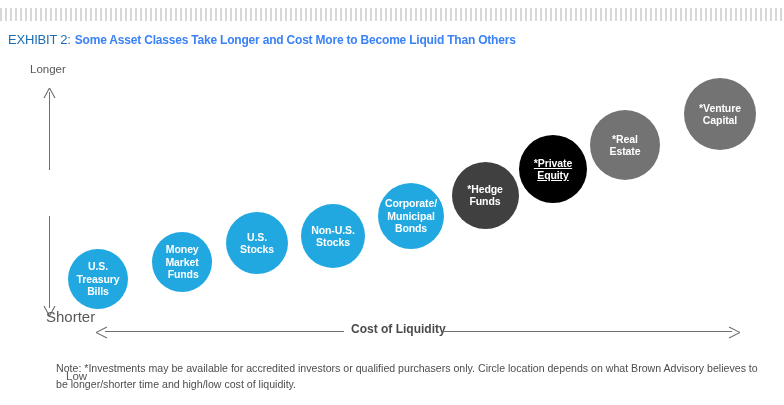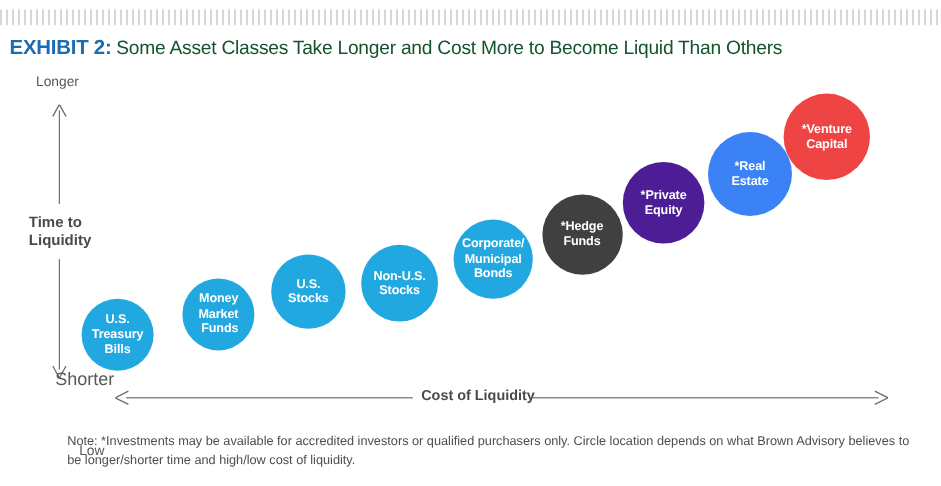--- a/index.html
+++ b/index.html
@@ -31,29 +31,29 @@
   }
 
   
   #title-bar {
     position: absolute;
     left: 8px;
     top: 30px;
     white-space: nowrap;
   }
   #exhibit-label {
-    font-size: 17px;
-    font-weight: bold;
+    font-size: 13px;
+    font-weight: normal;
     color: #1b6cb0;
     letter-spacing: -0.2px;
   }
   #title-text {
-    font-size: 16px;
-    font-weight: normal;
-    color: #14532d;
+    font-size: 12px;
+    font-weight: bold;
+    color: #3b82f6;
     letter-spacing: -0.2px;
     margin-left: 4px;
   }
 
   
   #plot {
     position: absolute;
     left: 0;
     top: 0;
     width: 784px;
@@ -178,24 +178,20 @@
 
 <div id="plot">
 
   <div id="y-longer">Longer</div>
   <div class="vline" id="vline-up"></div>
   <div class="v-arrow" id="v-arrow-up">
     <svg width="13" height="11" viewBox="0 0 13 11">
       <path d="M6.5 0 L12 10 M6.5 0 L1 10" fill="none" stroke="#6d6e70" stroke-width="1.1"></path>
     </svg>
   </div>
-  <div id="y-title">
-    <div>Time to</div>
-    <div>Liquidity</div>
-  </div>
   <div class="vline" id="vline-down"></div>
   <div class="v-arrow" id="v-arrow-down">
     <svg width="13" height="11" viewBox="0 0 13 11">
       <path d="M6.5 11 L12 1 M6.5 11 L1 1" fill="none" stroke="#6d6e70" stroke-width="1.1"></path>
     </svg>
   </div>
   <div id="y-shorter">Shorter</div>
 
   <div id="x-low">Low</div>
   <div class="h-arrow" id="h-arrow-left">
@@ -224,25 +220,25 @@
       </div>
       <div class="bubble" style="width: 64px; height: 64px; left: 301px; top: 204px; background: rgb(34, 168, 224);">
         <span>Non-U.S.<br>Stocks</span>
       </div>
       <div class="bubble" style="width: 66px; height: 66px; left: 378px; top: 183px; background: rgb(34, 168, 224);">
         <span>Corporate/<br>Municipal<br>Bonds</span>
       </div>
       <div class="bubble" style="width: 67px; height: 67px; left: 451.5px; top: 161.5px; background: #404040;">
         <span>*Hedge<br>Funds</span>
       </div>
-      <div class="bubble" style="width: 68px; height: 68px; left: 519px; top: 135px; background: #4c1d95;">
+      <div class="bubble" style="width: 68px; height: 68px; left: 519px; top: 135px; background: #000000; text-decoration: underline;">
         <span>*Private<br>Equity</span>
       </div>
-      <div class="bubble" style="width: 70px; height: 70px; left: 590px; top: 110px; background: #3b82f6;">
+      <div class="bubble" style="width: 70px; height: 70px; left: 590px; top: 110px; background: #737373;">
         <span>*Real<br>Estate</span>
       </div>
-      <div class="bubble" style="width: 72px; height: 72px; left: 653px; top: 78px; background: #ef4444;">
+      <div class="bubble" style="width: 72px; height: 72px; left: 684px; top: 78px; background: #737373;">
         <span>*Venture<br>Capital</span>
       </div>
     </div>
 </div>
 
 <div id="note">Note: *Investments may be available for accredited investors or qualified purchasers only. Circle location depends on what Brown Advisory believes to be longer/shorter time and high/low cost of liquidity.</div>
 
 </body></html>

